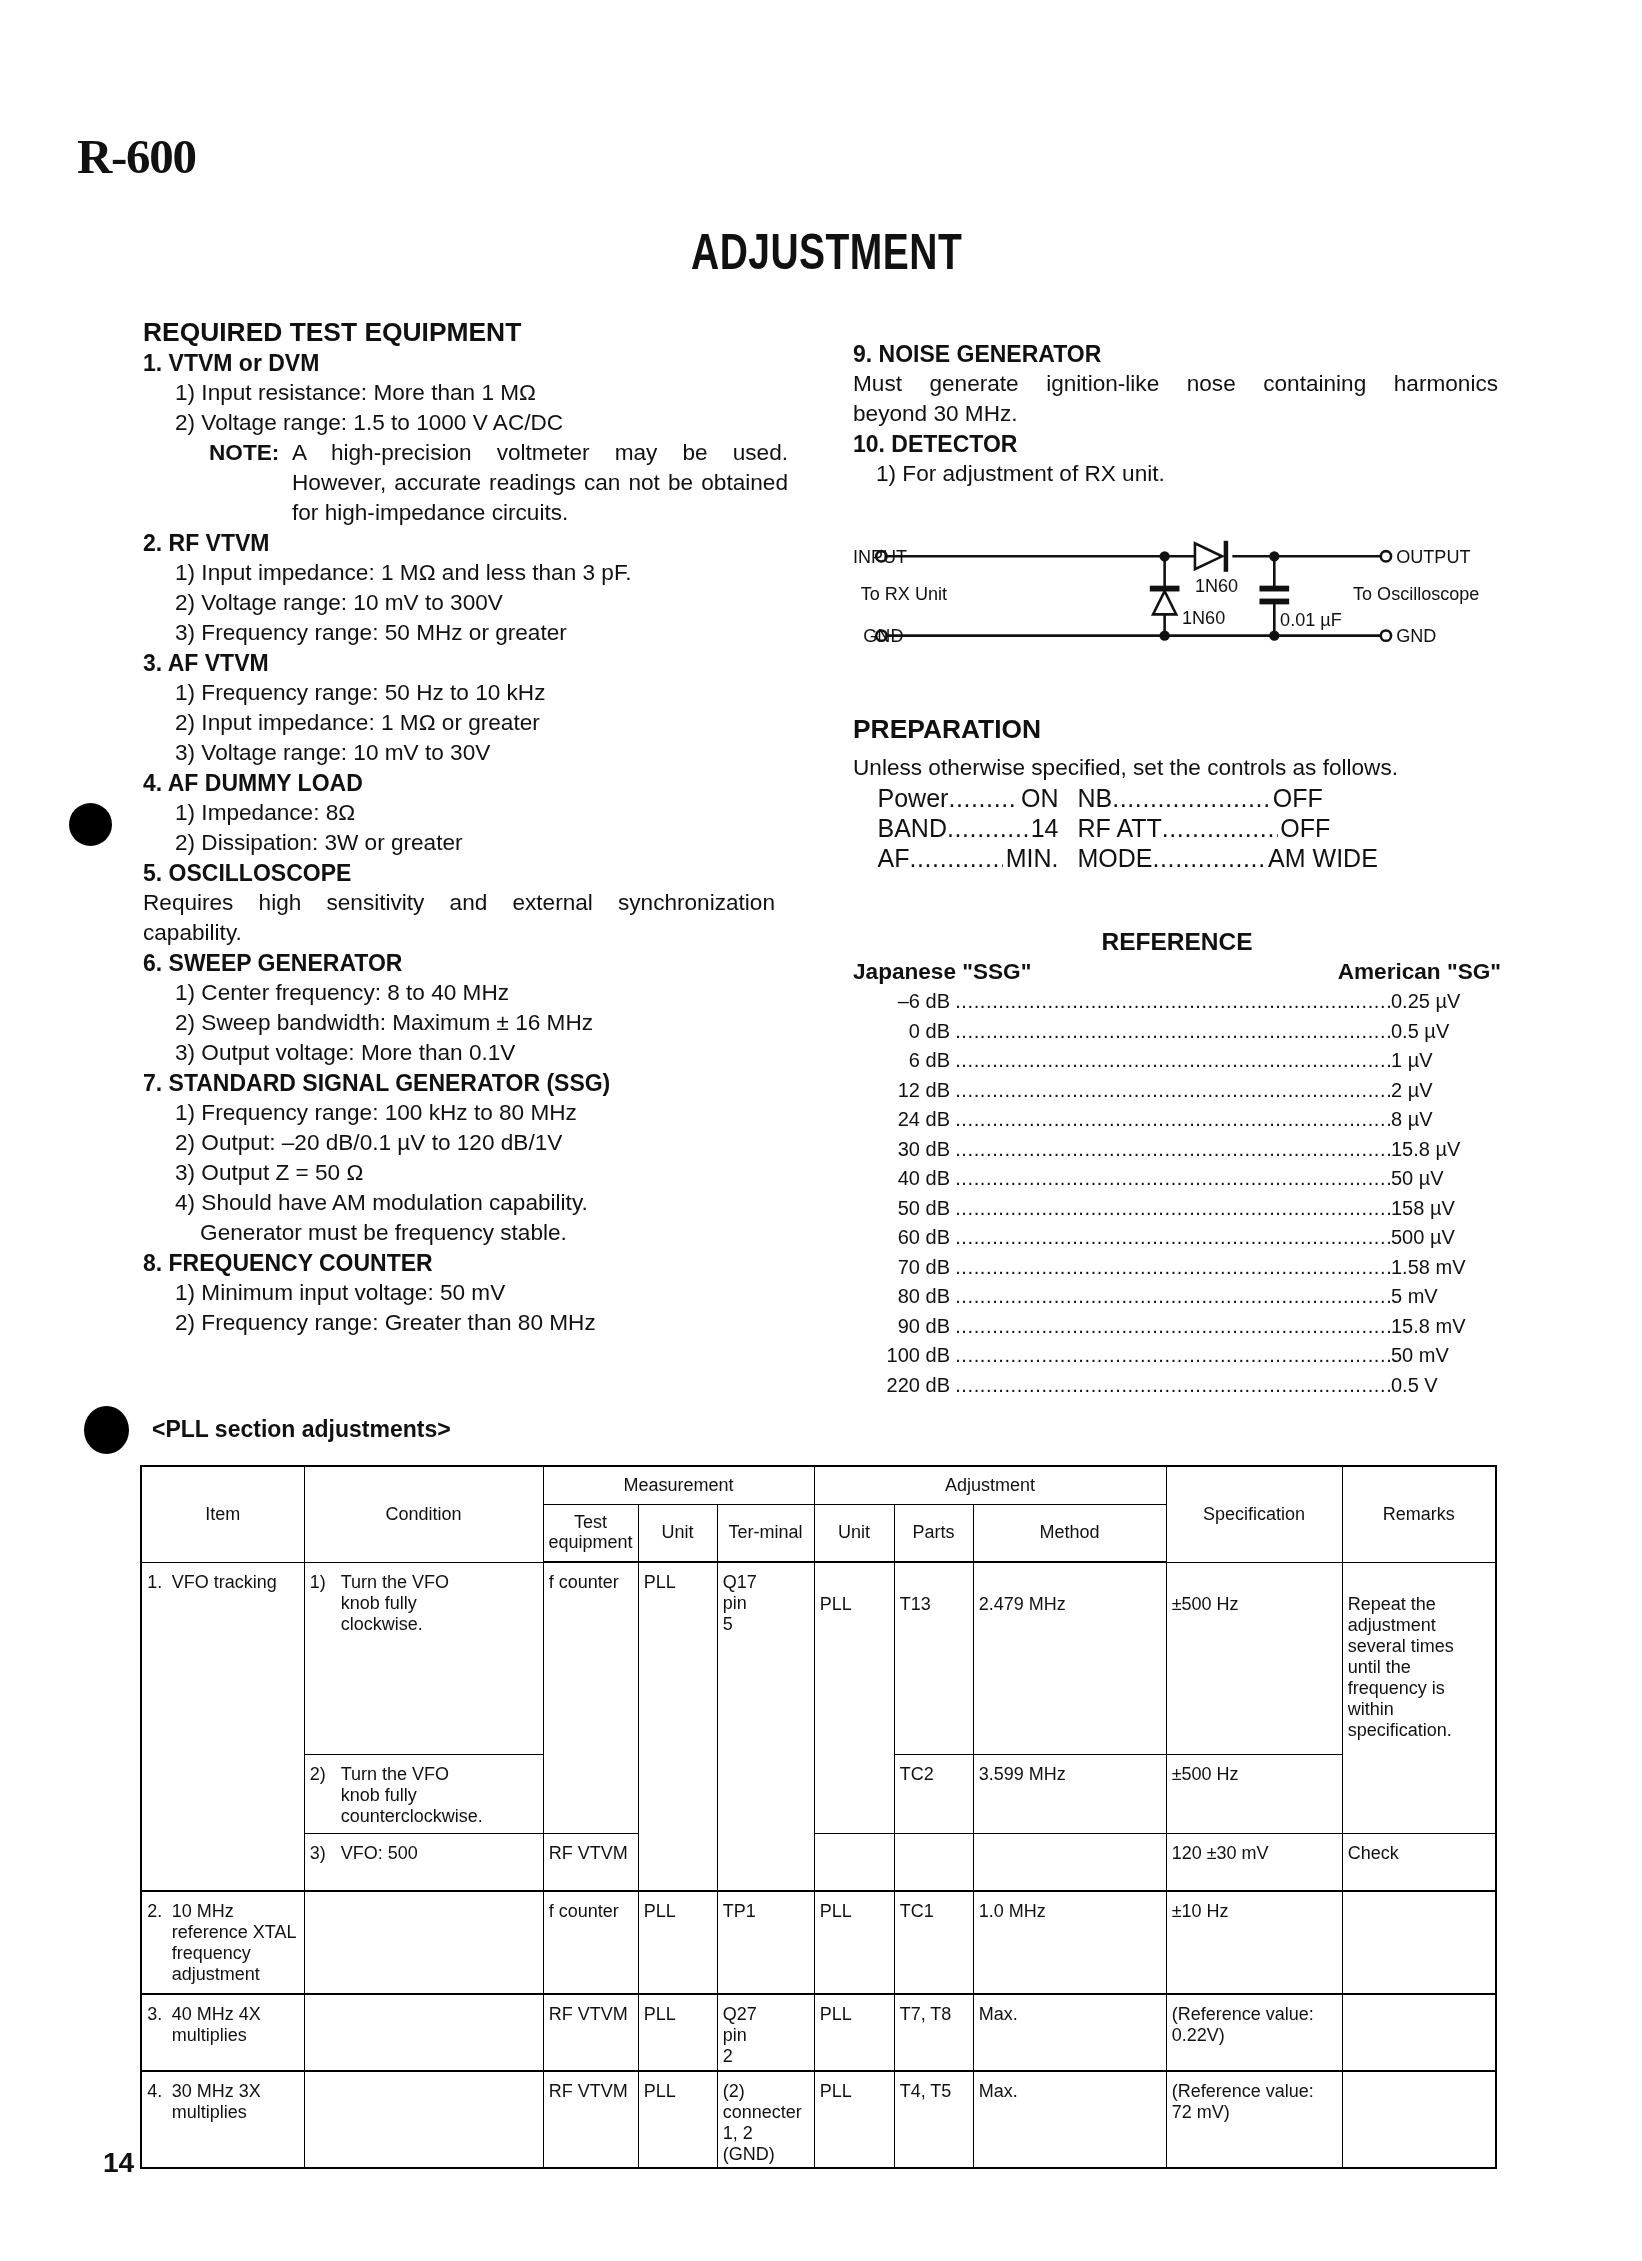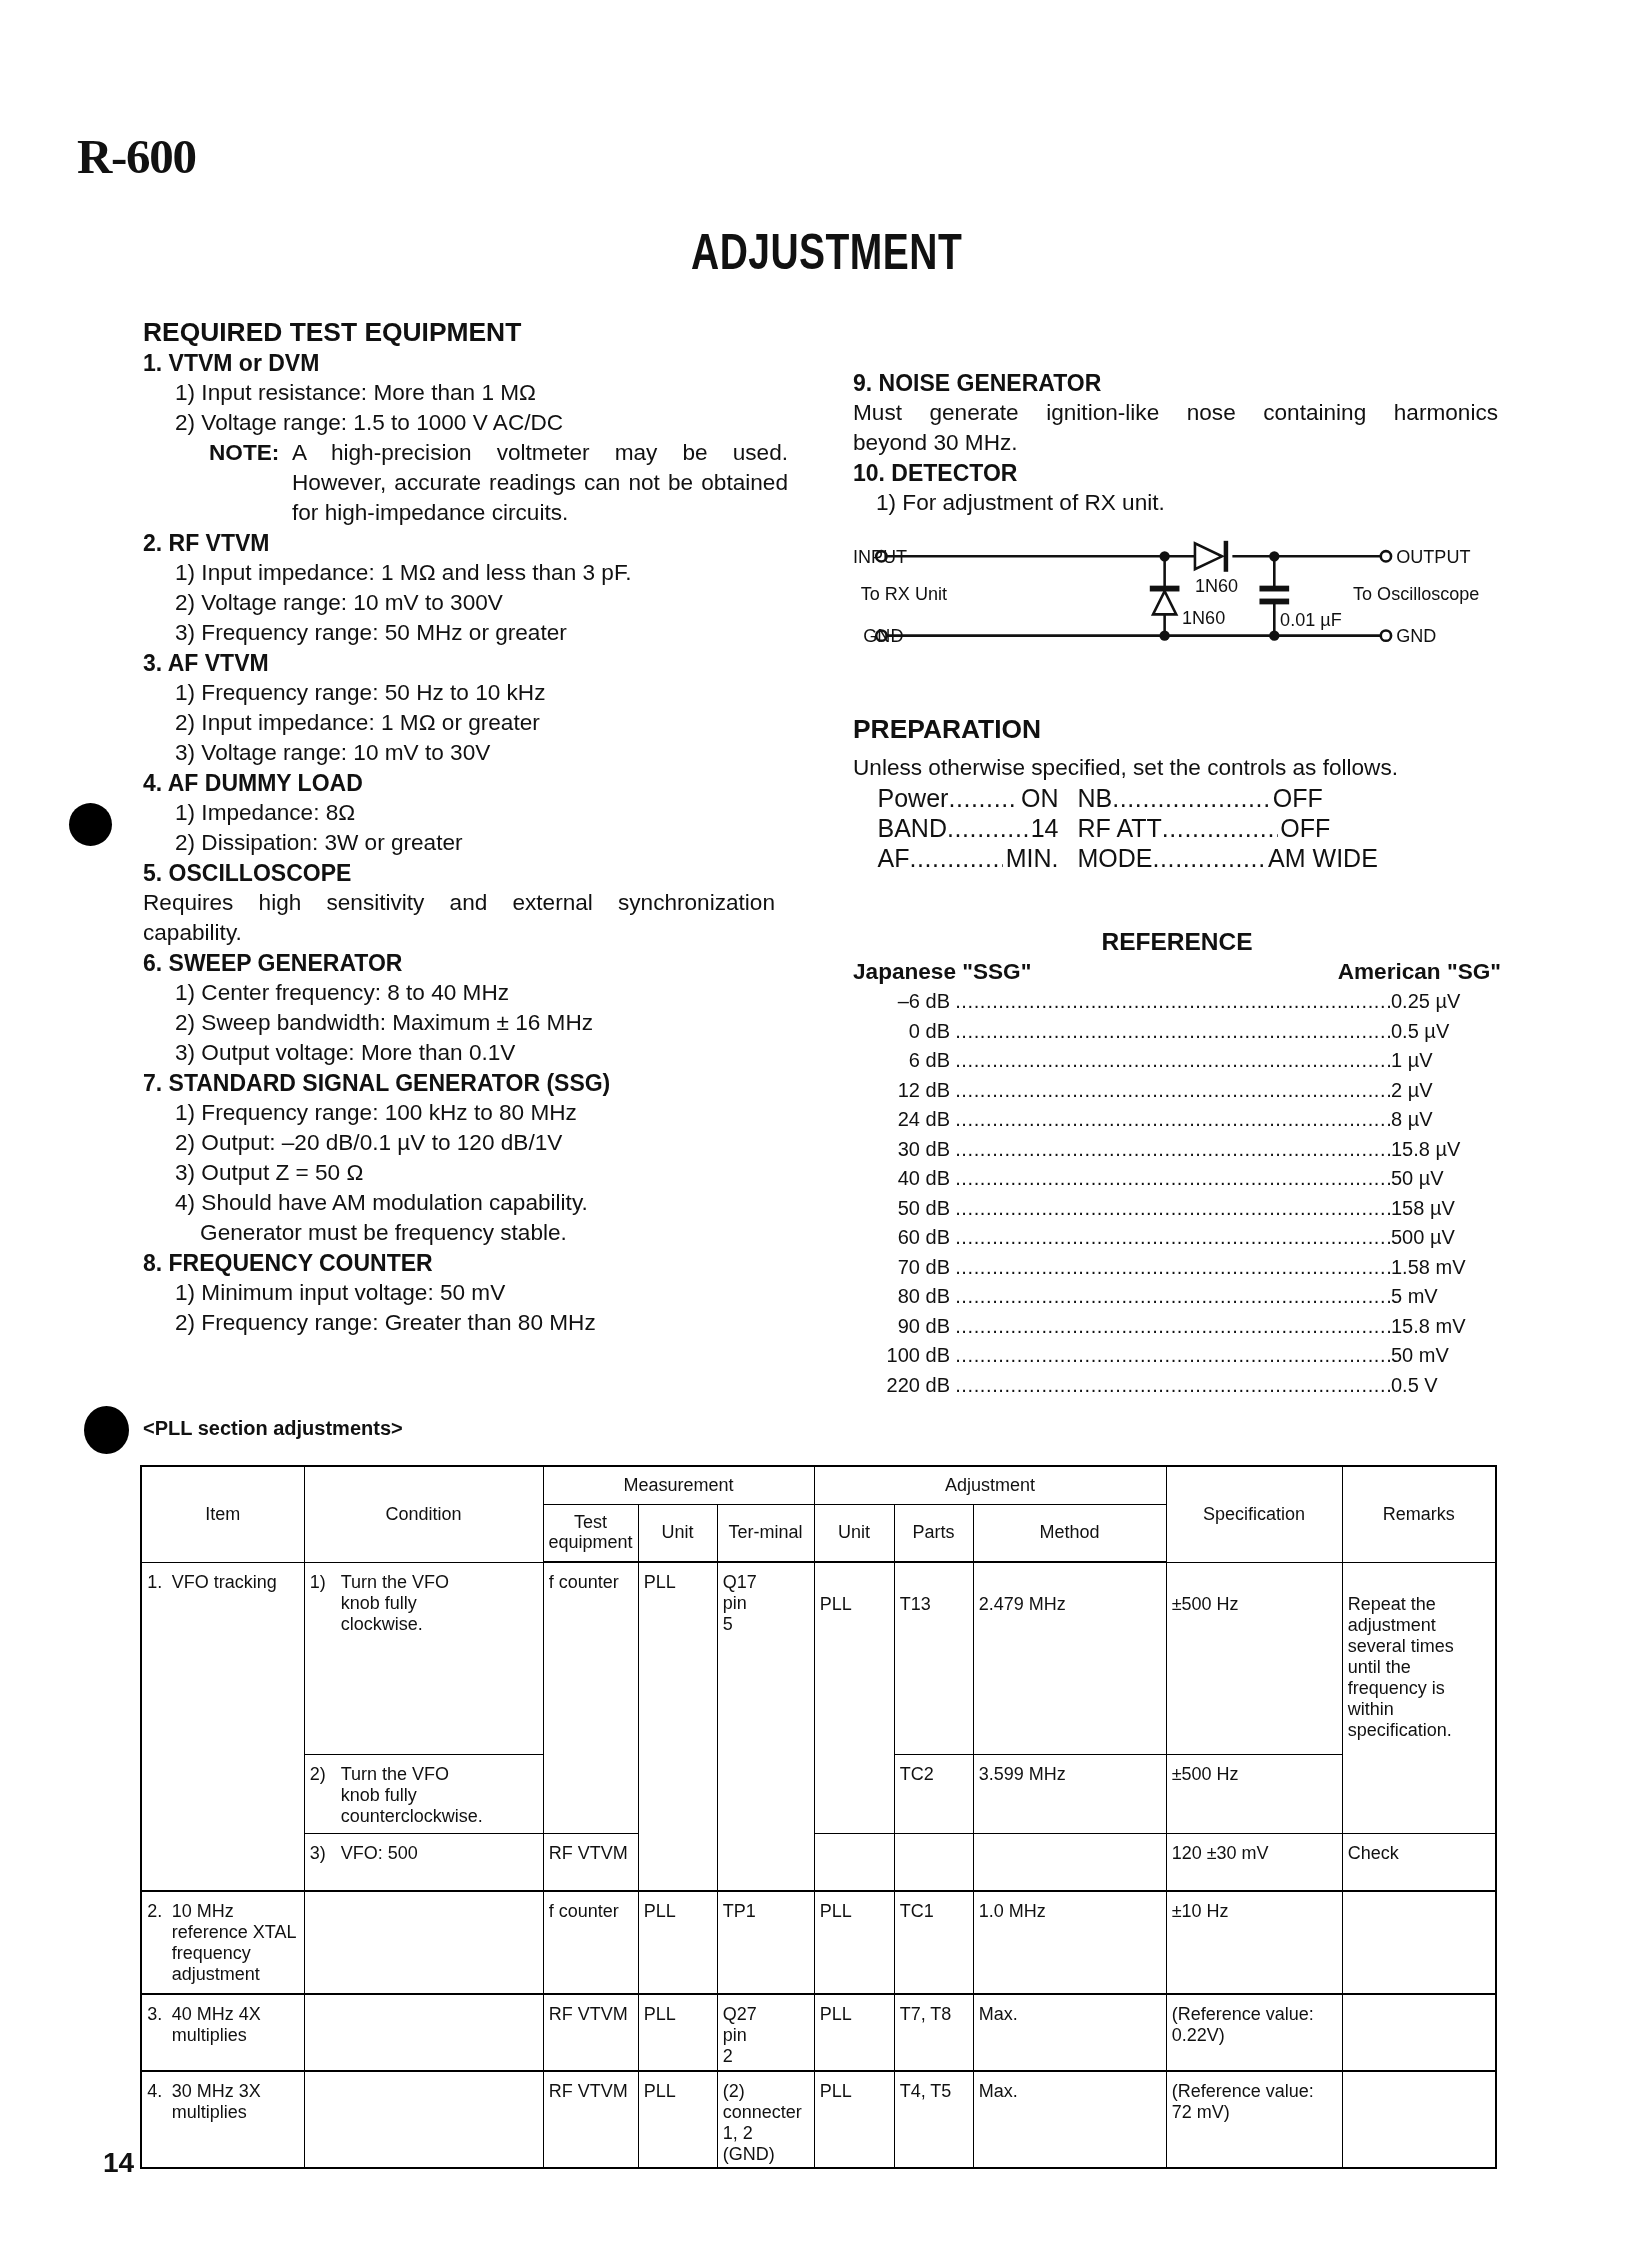--- a/index.html
+++ b/index.html
@@ -1,21 +1,21 @@
 <!DOCTYPE html>
 <html style="font-size:10.3px"><head>
 <meta charset="utf-8">
 <style>
   html, body { margin:0; padding:0; background:#ffffff; }
   body { width:1642px; height:2261px; position:relative; overflow:hidden; color:#111; font-family:"Liberation Sans", sans-serif; }
   .abs { position:absolute; }
   .model { left:77px; top:132px; font-family:"Liberation Serif", serif; font-weight:bold; font-size:49px; letter-spacing:-1.3px; line-height:1; }
   .title { left:691px; top:227px; font-family:"Liberation Sans", sans-serif; font-weight:bold; font-size:50px; transform:scaleX(0.78); transform-origin:left top; line-height:1; letter-spacing:0.6px; }
   .col-left { left:143px; top:316px; width:658px; }
-  .col-right { left:853px; top:368px; width:651px; }
+  .col-right { left:853px; top:339px; width:651px; }
   .sec-h { font-weight:bold; font-size:26.4px; line-height:32px; margin:0; }
   .h-bold { font-weight:bold; font-size:23px; line-height:30px; }
   .line { font-size:22.6px; line-height:30px; white-space:nowrap; }
   .sub { padding-left:32px; }
   .note-row { display:flex; padding-left:66px; font-size:22.6px; line-height:30px; }
   .note-label { font-weight:bold; width:83px; flex:none; }
   .note-text { flex:1; text-align:justify; padding-right:13px; }
   .para { font-size:22.6px; line-height:30px; text-align:justify; }
   .justify-full { text-align:justify; text-align-last:justify; }
   .bullet { width:43px; height:43px; border-radius:50%; background:#000; }
@@ -25,21 +25,21 @@
   .prep-dots { flex:1; overflow:hidden; }
   .prep-dots::before { content:"........................................................................"; letter-spacing:0.6px; }
   .prep-val { padding-left:2.6px; }
   .ref-title { font-weight:bold; font-size:24.5px; text-align:center; line-height:30px; }
   .ref-head { display:flex; justify-content:space-between; font-weight:bold; font-size:22.6px; line-height:30px; }
   .ref-row { display:flex; font-size:20px; line-height:29.5px; white-space:nowrap; }
   .ref-jp { width:97px; text-align:right; flex:none; }
   .ref-dots { flex:1; overflow:hidden; padding:0 6.4px 0 5.2px; }
   .ref-dots::before { content:"................................................................................................................................................................................"; letter-spacing:0.6px; }
   .ref-us { width:110px; flex:none; }
-  .pll-title { left:143px; top:1418px; font-weight:bold; font-size:20px; line-height:1; }
+  .pll-title { left:152px; top:1418px; font-weight:bold; font-size:23px; line-height:1; }
   table.pll { position:absolute; left:140px; top:1465px; width:1356px; height:660px; border-collapse:collapse; table-layout:fixed; font-size:18px; line-height:21px; border:2.6px solid #000; }
   table.pll td, table.pll th { border:1.3px solid #000; vertical-align:top; padding:9px 5.2px 2.6px 5.2px; font-weight:normal; }
   table.pll th { vertical-align:middle; text-align:center; padding:2.6px; }
   table.pll thead tr:last-child th { border-bottom:2.6px solid #000; }
   table.pll tr.grp-top td { border-top:2.6px solid #000; }
   .cond { display:flex; }
   .cond-n { width:31px; flex:none; }
   .item { display:flex; }
   .item-n { width:24.5px; flex:none; }
   .pagenum { left:103px; top:2149px; font-weight:bold; font-size:28px; line-height:1; }

